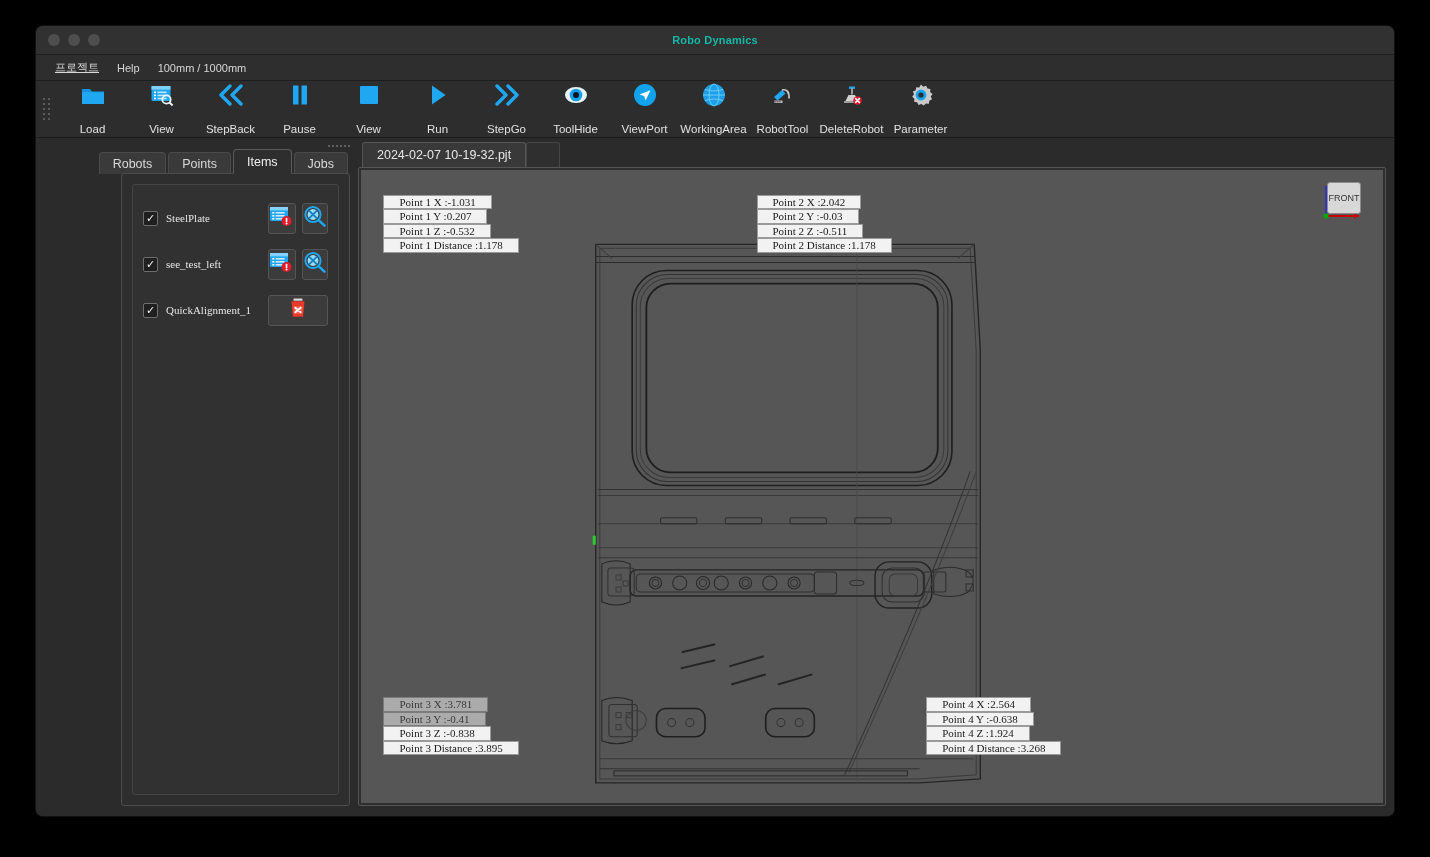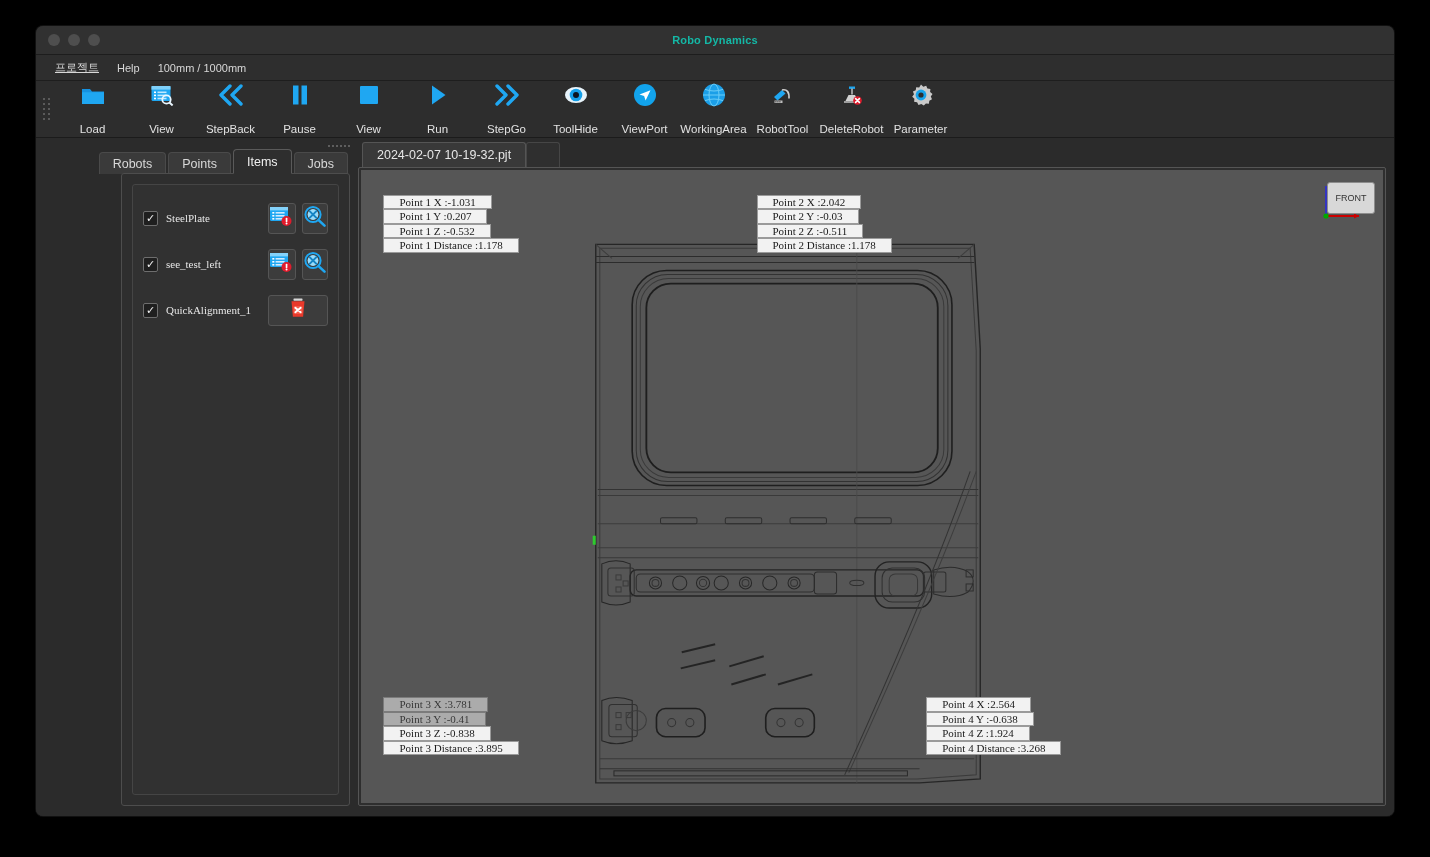--- a/index.html
+++ b/index.html
@@ -182,21 +182,21 @@
   .pgroup .plabel { position: static; display: block; width: fit-content; margin-bottom: 0px; }
   .pgroup.faded .plabel:nth-child(1),
   .pgroup.faded .plabel:nth-child(2) { opacity: .55; }
   
   .viewcube {
     position: absolute; right: 20px; top: 10px;
     width: 44px; height: 44px;
   }
   .cube-face {
     position: absolute; left: 8px; top: 2px;
-    width: 48px; height: 32px;
+    width: 34px; height: 32px;
     background: #d8d8d8; border: 1px solid #8d8d8d;
     border-radius: 3px;
     display: flex; align-items: center; justify-content: center;
     font-size: 9px; color: #333;
     font-family: "Liberation Sans", sans-serif;
   }
 </style>
 </head>
 <body>
 

